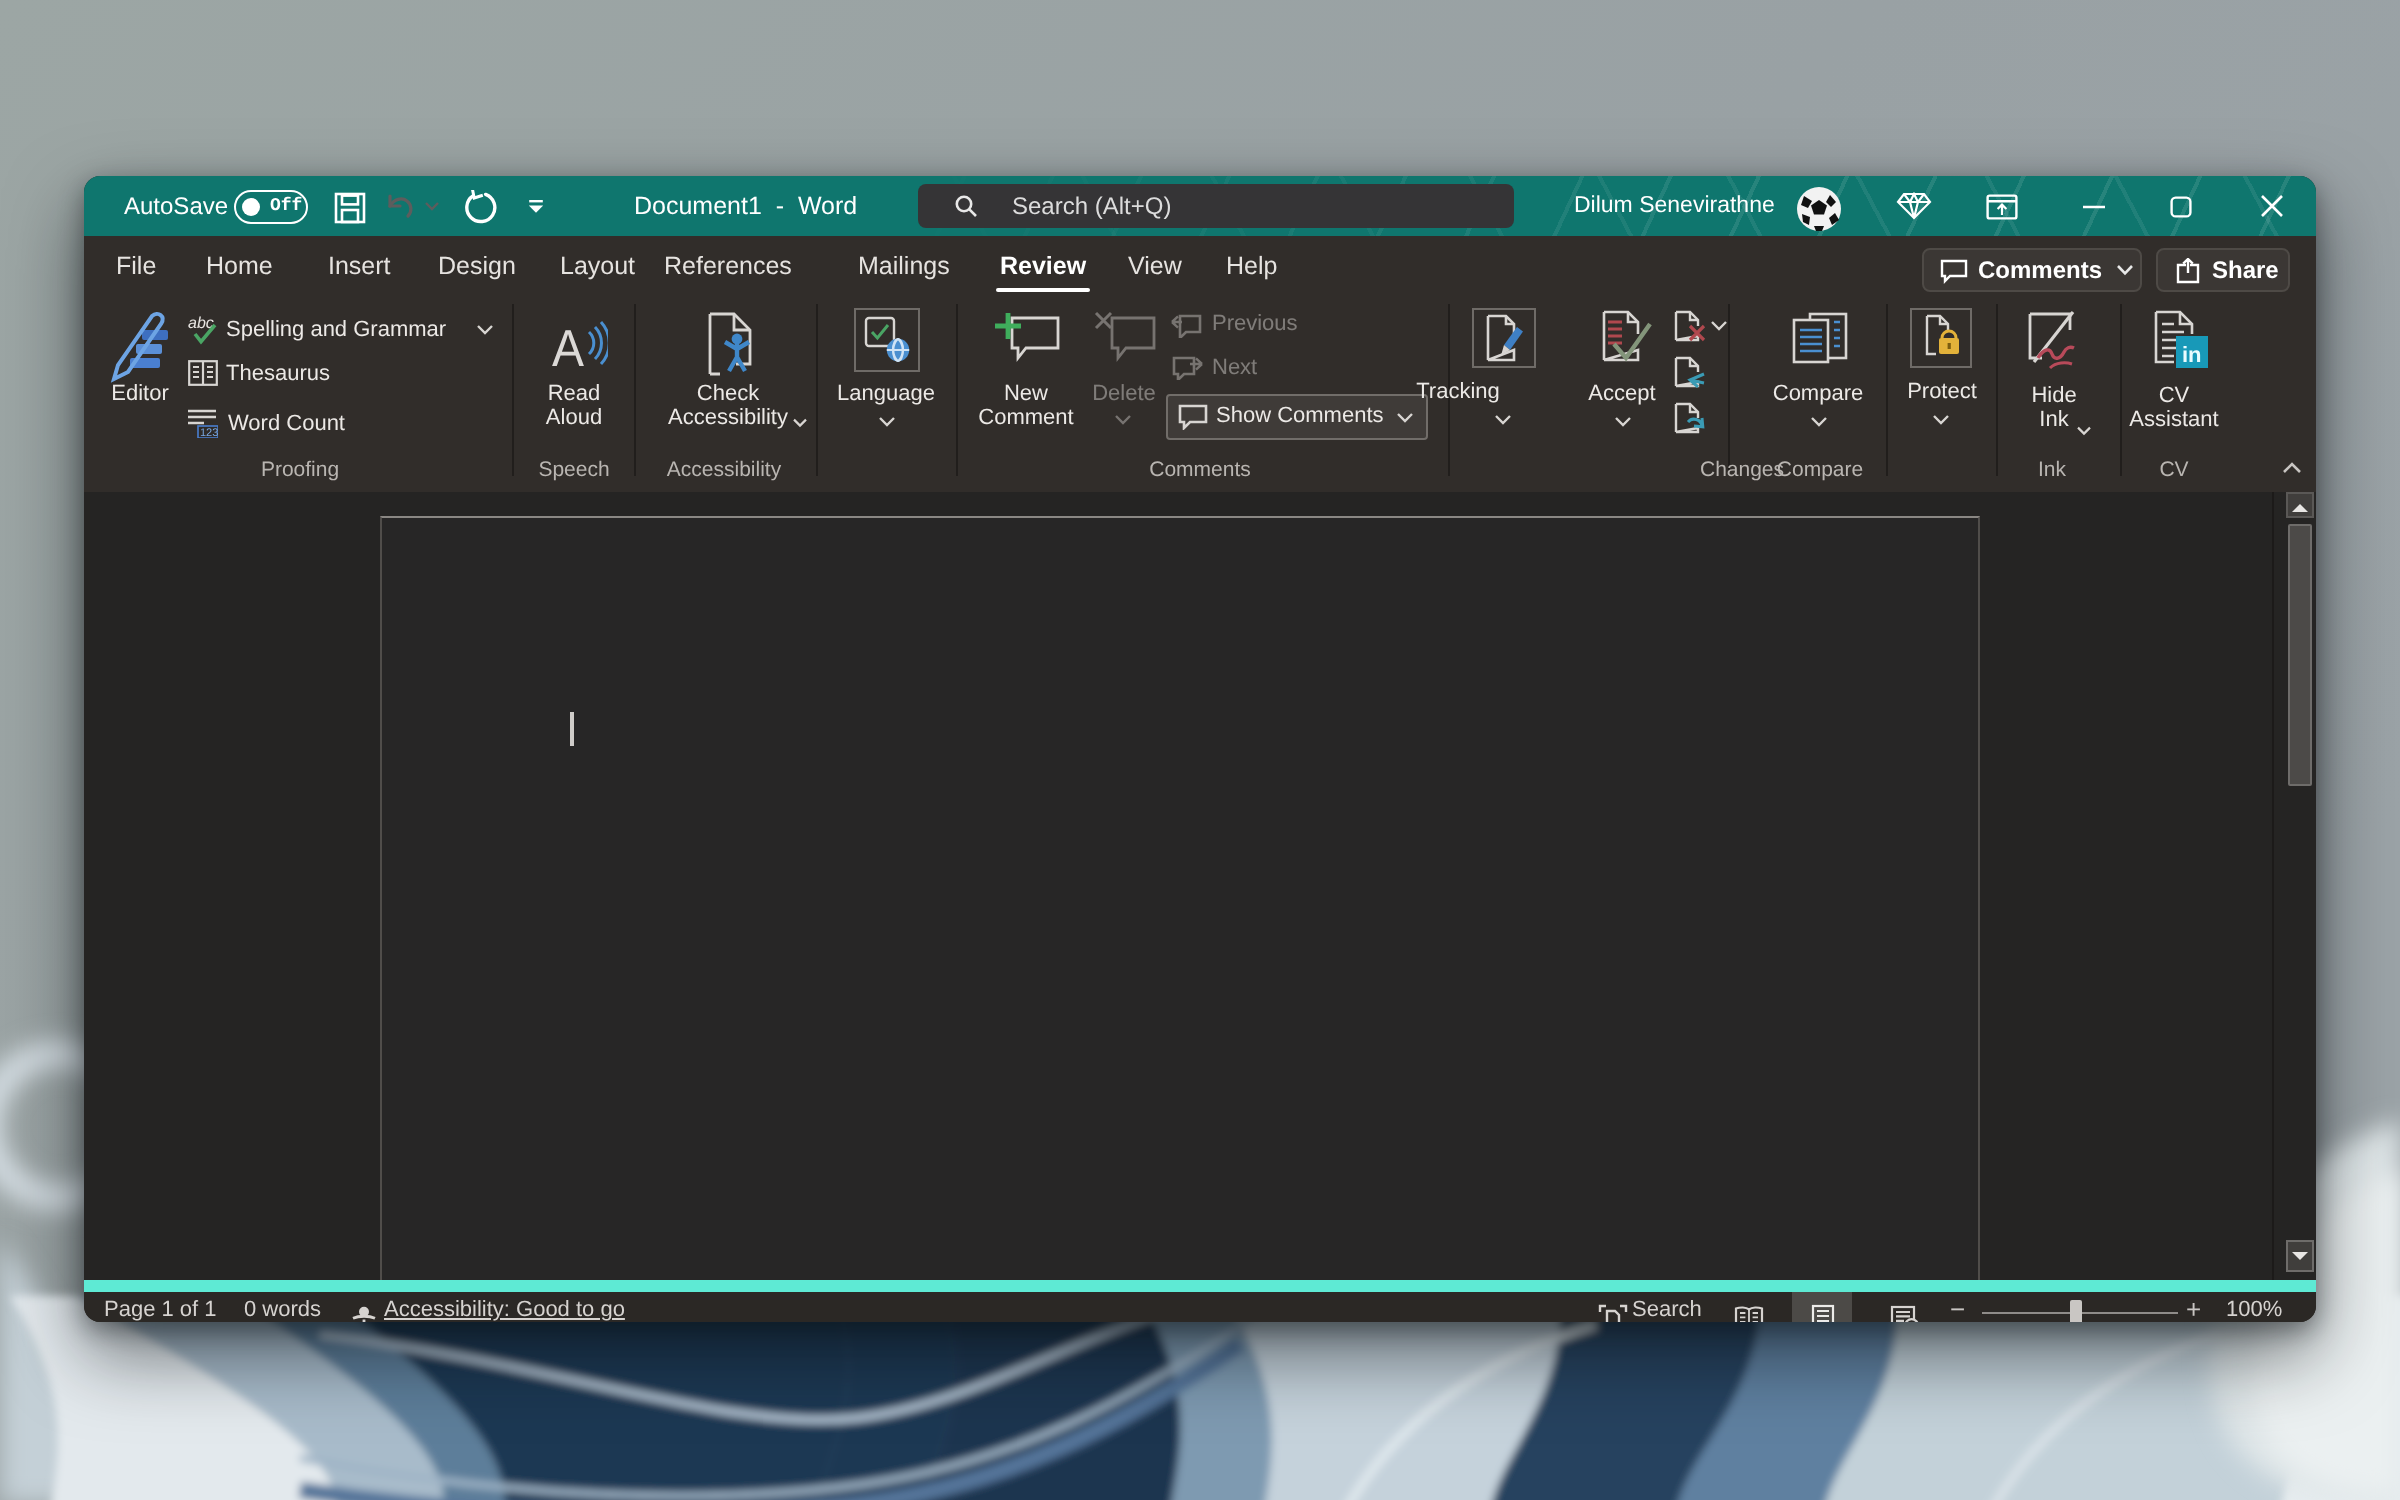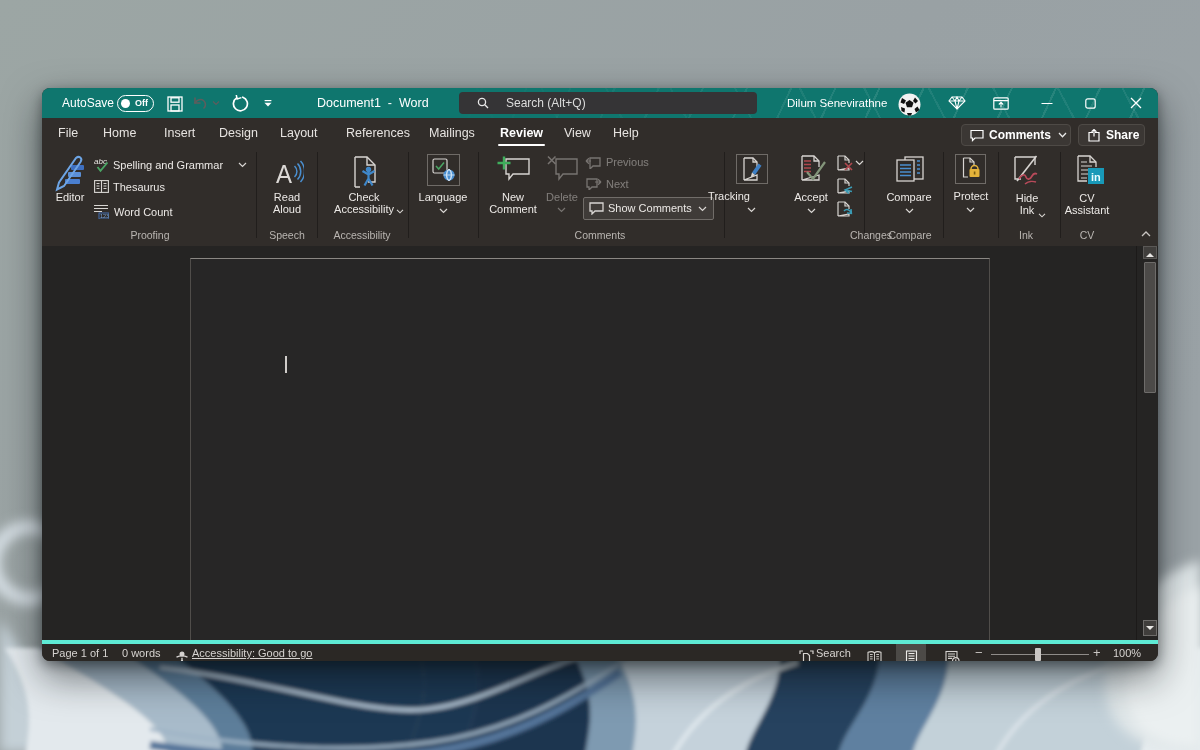--- a/index.html
+++ b/index.html
@@ -33,21 +33,21 @@
   .sep { position:absolute; top:3px; width:1px; height:86px; background:#211e1c; }
   .glabel { position:absolute; top:80px; width:120px; text-align:center; font-size:10.5px; color:#b9b5b1; }
   .rlabel { color:#ece9e6; font-size:11px; }
   .dim { opacity:.42; }
   
   #docarea { position:absolute; left:0; top:158px; width:100%; height:394px; background:#252423; }
   #page { position:absolute; left:148px; top:12px; width:800px; height:382px; background:#272626;
     border:1px solid #504d4a; border-top-color:#8a8783; border-bottom:none; }
   #cursor { position:absolute; left:94px; top:97px; width:1.5px; height:17px; background:#cfccc9; }
   
-  #statusbar { position:absolute; left:0; bottom:0; width:100%; height:21px; background:#2b2825; border-top:4px solid #5eead4;
+  #statusbar { position:absolute; left:0; bottom:0; width:100%; height:21px; background:#2b2825; border-top:6px solid #5eead4;
     color:#d6d3d0; font-size:11px; }
   .st { position:absolute; top:0; height:21px; line-height:18px; white-space:nowrap; }
 </style>
 </head>
 <body>
 <svg id="wall" viewBox="0 0 1200 750" preserveAspectRatio="none">
   <defs>
     <linearGradient id="base" x1="0" y1="0" x2="1" y2="0.55">
       <stop offset="0" stop-color="#9ca6a4"></stop>
       <stop offset="0.6" stop-color="#99a1a4"></stop>
@@ -92,21 +92,21 @@
   <path d="M1200,560 C1148,578 1112,618 1106,668 C1100,722 1128,752 1200,752 Z" fill="#dfe6e8" filter="url(#b5)"></path>
   <path d="M1200,585 C1160,600 1130,635 1126,678 C1122,720 1146,748 1200,748 Z" fill="#ebf0f1" filter="url(#b5)"></path>
 
 </svg>
 <div id="win">
   <div id="titlebar">
       <div class="pat"></div>
     <div class="tb-item" style="left:20px;">AutoSave</div>
     <div class="tb-item" style="left:75px; top:7px; width:37px; height:17px; border:1.4px solid #fff; border-radius:9px; line-height:14px;">
       <span style="position:absolute; left:3px; top:2.6px; width:9px; height:9px; background:#fff; border-radius:50%;"></span>
-      <span style="position:absolute; left:17px; top:0; font-size:9px; font-weight:bold;">Off</span>
+      <span style="position:absolute; left:17px; top:0; font-size:9px; font-weight:bold;font-family:Liberation Mono, monospace;">Off</span>
     </div>
     <svg class="tb-item" style="left:125px; top:7.5px;" width="16" height="16" viewBox="0 0 16 16" fill="none" stroke="#fff" stroke-width="1.3">
       <rect x="1" y="1" width="14" height="14"></rect>
         <rect x="4" y="1.8" width="8" height="4.4"></rect>
         <rect x="4" y="9" width="8" height="6"></rect>
     </svg>
     <svg class="tb-item" style="left:150px; top:7px;" width="17" height="16" viewBox="0 0 17 16" fill="none" stroke="#5d5d5d" stroke-width="1.6">
       <path d="M3,3 L3,8 L8,8" stroke-linecap="round"></path>
         <path d="M3,8 C5,4.5 9,3.5 11.5,5.5 C14,7.5 14,11 12,13" stroke-linecap="round"></path>
     </svg>
@@ -156,21 +156,21 @@
     <svg class="tb-item" style="left:1088px; top:9px;" width="12" height="12" viewBox="0 0 12 12" fill="none" stroke="#fff" stroke-width="1.3">
         <path d="M1,1 L11,11 M11,1 L1,11"></path>
       </svg>
   </div>
   <div id="menurow">
     <div class="tab" style="left:16px;">File</div>
     <div class="tab" style="left:61px;">Home</div>
     <div class="tab" style="left:122px;">Insert</div>
     <div class="tab" style="left:177px;">Design</div>
     <div class="tab" style="left:238px;">Layout</div>
-    <div class="tab" style="left:304px;">References</div>
+    <div class="tab" style="left:290px;">References</div>
     <div class="tab" style="left:387px;">Mailings</div>
     <div class="tab active" style="left:458px;">Review</div>
     <div class="tab" style="left:522px;">View</div>
     <div class="tab" style="left:571px;">Help</div>
     <div class="pillbtn" style="left:919px; width:110px;">
       <svg style="margin-left:8px;" width="14" height="13" viewBox="0 0 14 13" fill="none" stroke="#fff" stroke-width="1.2">
         <path d="M1,1.5 L13,1.5 L13,9 L5,9 L2.5,11.5 L2.5,9 L1,9 Z"></path>
       </svg>
       <span style="margin-left:5px;">Comments</span>
       <svg style="margin-left:7px;" width="9" height="6" viewBox="0 0 9 6" fill="none" stroke="#e8e8e8" stroke-width="1.3">

